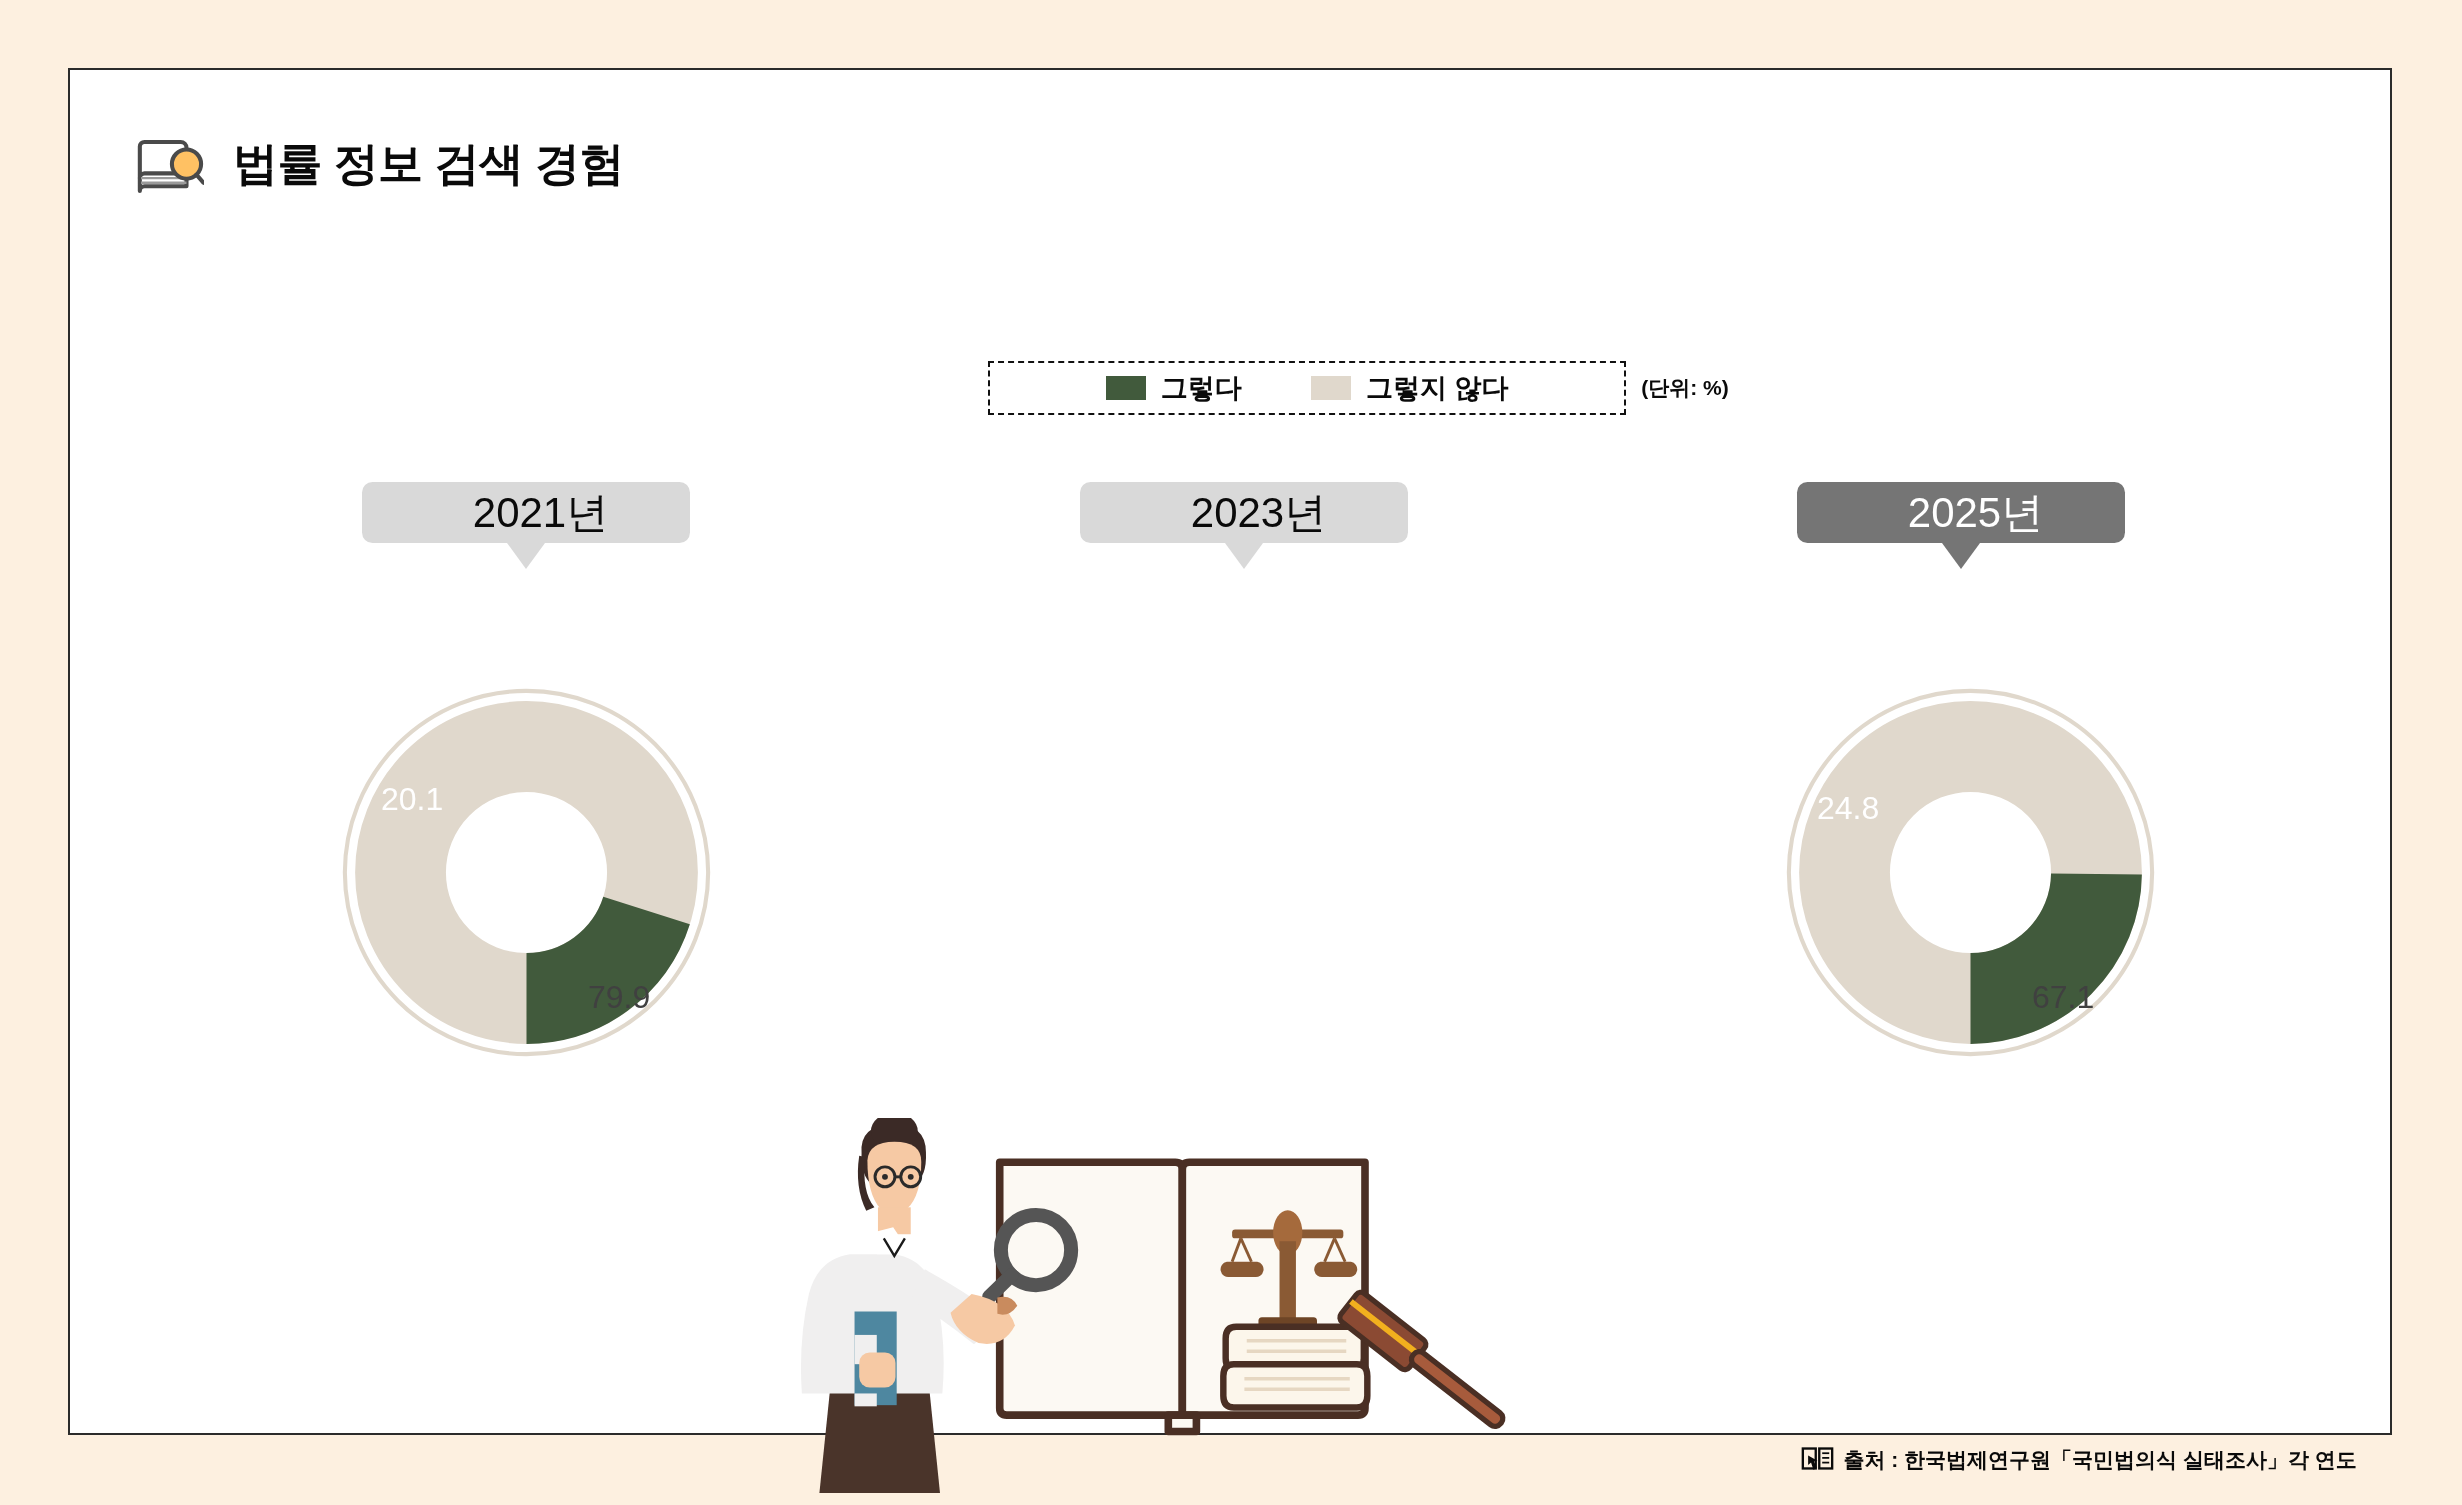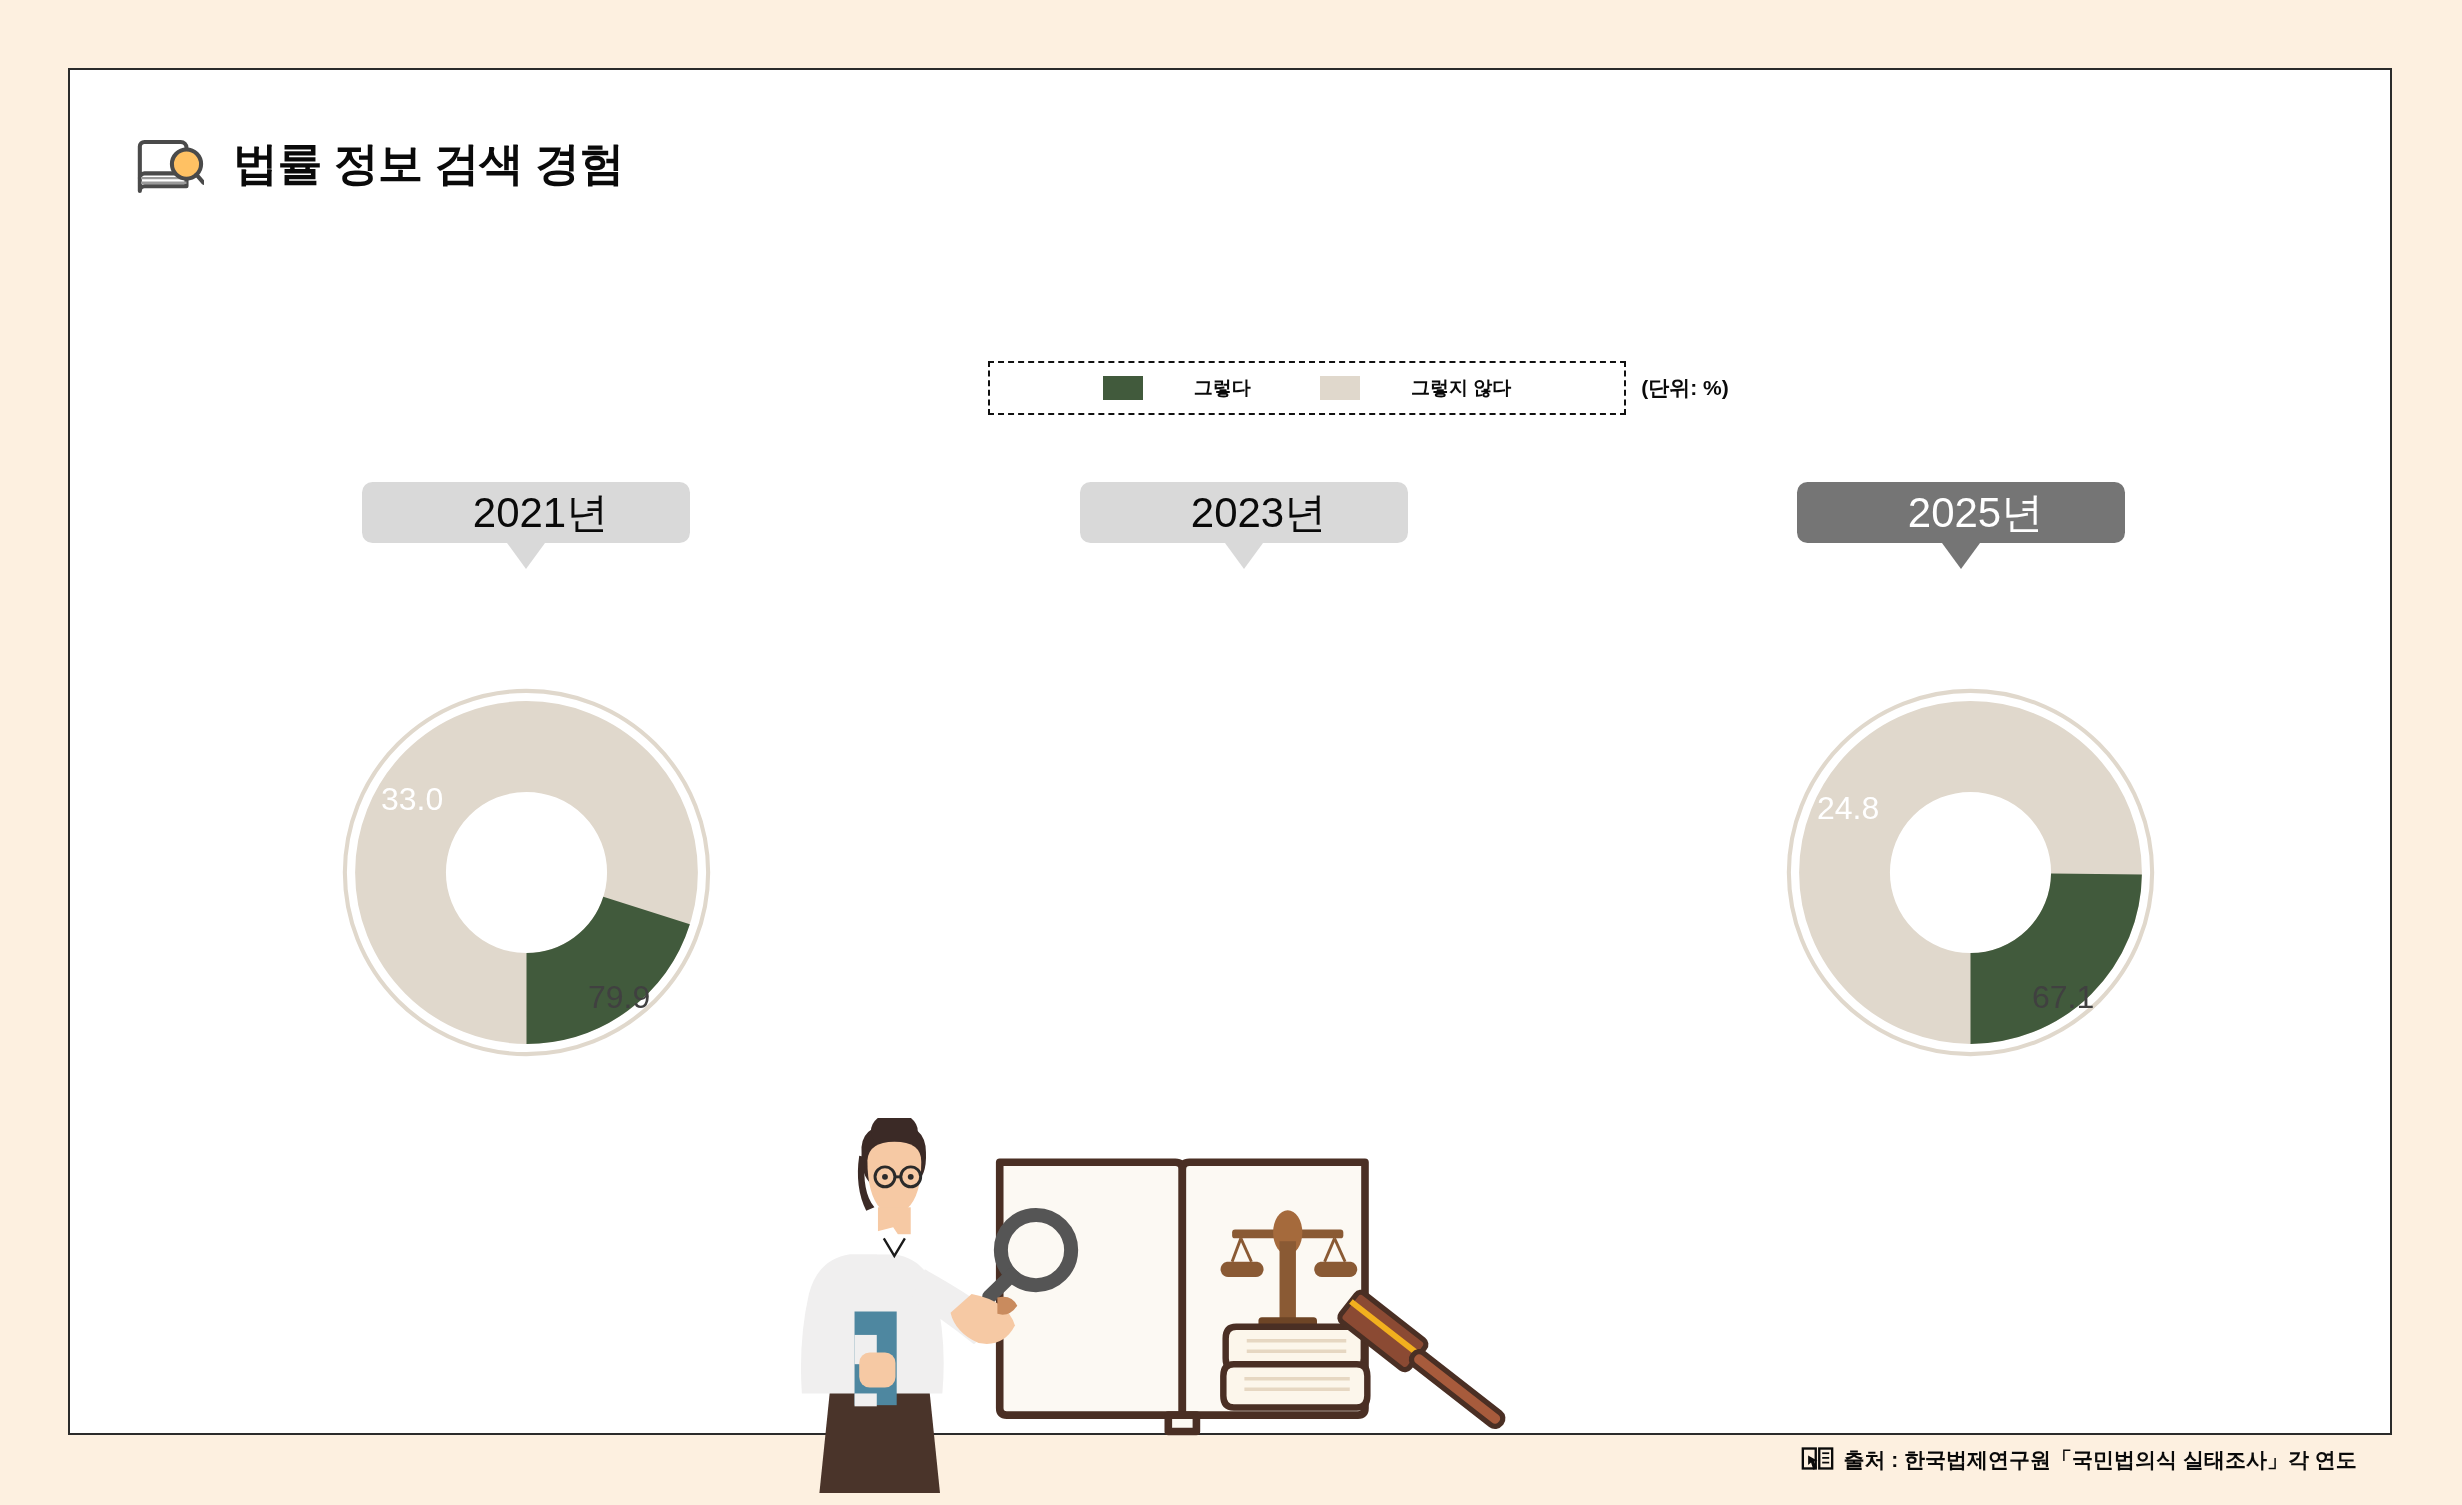--- a/index.html
+++ b/index.html
@@ -72,25 +72,24 @@
     display: flex;
     align-items: center;
     gap: 15.2px;
   }
   .legend-swatch {
     width: 40px;
     height: 23.4px;
     display: block;
   }
   .legend-label {
-    font-size: 19px;
+    font-size: 27px;
     font-weight: bold;
     color: #0A0A0A;
     white-space: nowrap;
-    margin-left: 36px;
   }
   #legend-unit {
     font-size: 21px;
     font-weight: bold;
     color: #0A0A0A;
     white-space: nowrap;
   }
 
   
   .year-pill {
@@ -208,21 +207,21 @@
       <span class="year-text" style="color:#FFFFFF">2025년</span>
       <span class="pill-tail" style="border-top:26px solid #757575;"></span>
     </div>
 
     <div class="donut" style="left:269px;">
       <svg viewBox="0 0 640 640">
         <circle cx="320" cy="320" r="310" fill="none" stroke="#E0D8CC" stroke-width="7"></circle>
         <circle cx="320" cy="320" r="215" fill="none" stroke="#E0D8CC" stroke-width="155"></circle>
         <circle cx="320" cy="320" r="215" fill="none" stroke="#415A3C" stroke-width="155" stroke-dasharray="271.5 1079.6" transform="rotate(-90 320 320) scale(-1,1) translate(-640,0)"></circle>
       </svg>
-      <span class="val-in" style="left:42px; top:98px;">33.0</span>
+      <span class="val-in" style="left:42px; top:98px;">20.1</span>
       <span class="val-out" style="left:249px; top:296px;">79.9</span>
     </div>
 
 
     <div class="donut" style="left:1713px;">
       <svg viewBox="0 0 640 640">
         <circle cx="320" cy="320" r="310" fill="none" stroke="#E0D8CC" stroke-width="7"></circle>
         <circle cx="320" cy="320" r="215" fill="none" stroke="#E0D8CC" stroke-width="155"></circle>
         <circle cx="320" cy="320" r="215" fill="none" stroke="#415A3C" stroke-width="155" stroke-dasharray="335.0 1016.0" transform="rotate(-90 320 320) scale(-1,1) translate(-640,0)"></circle>
       </svg>

